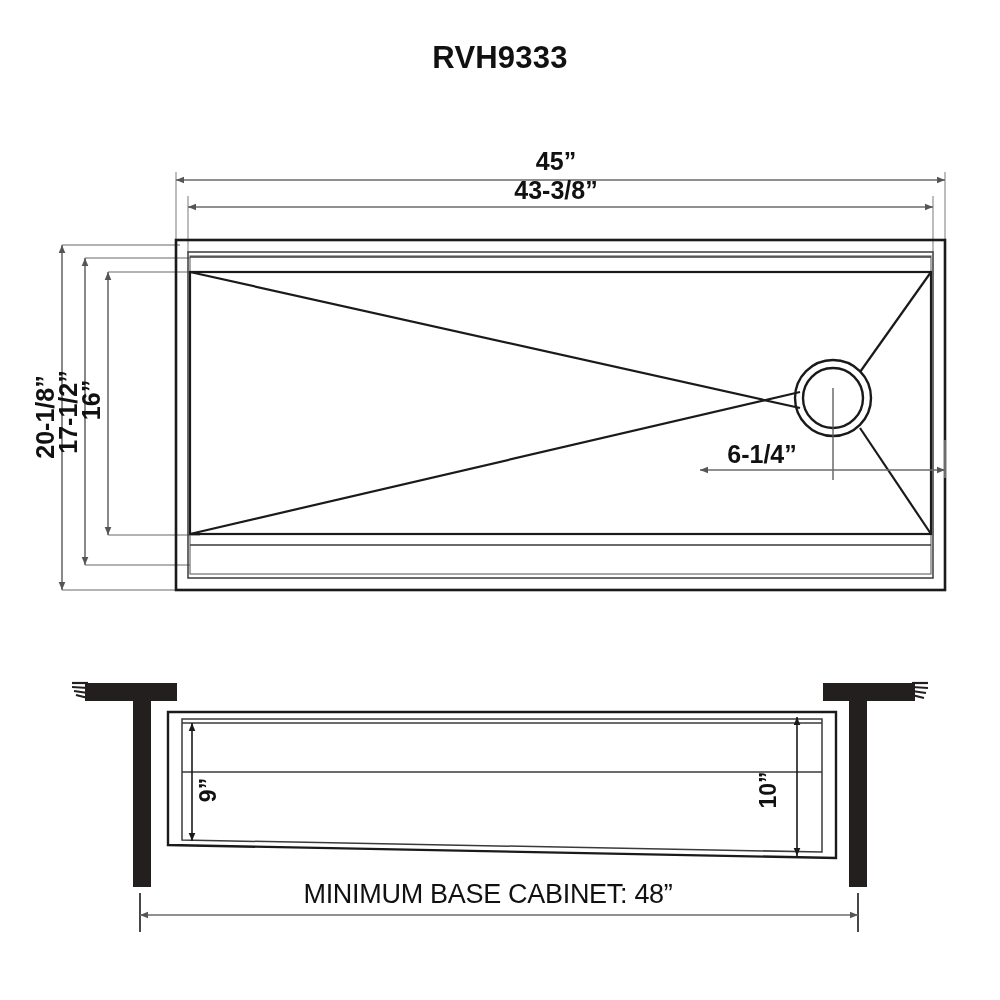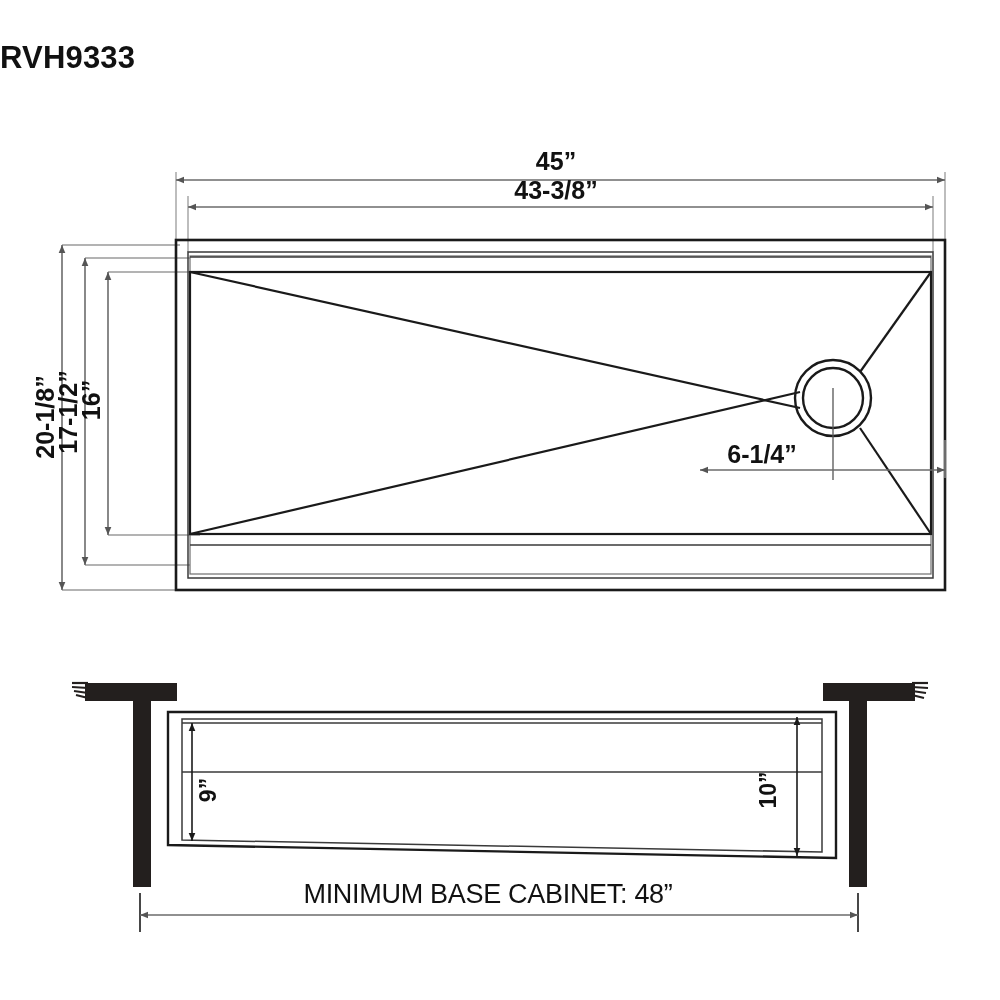--- a/index.html
+++ b/index.html
@@ -18,20 +18,21 @@
     position: relative;
     width: 1000px;
     height: 1000px;
     background: #ffffff;
   }
   #page-title {
     position: absolute;
     top: 40px;
     left: 0;
     width: 1000px;
+    text-align: center;
     font-size: 31px;
     font-weight: bold;
     letter-spacing: 0.2px;
     color: #111111;
   }
   svg#drawing {
     position: absolute;
     top: 0;
     left: 0;
     width: 1000px;

